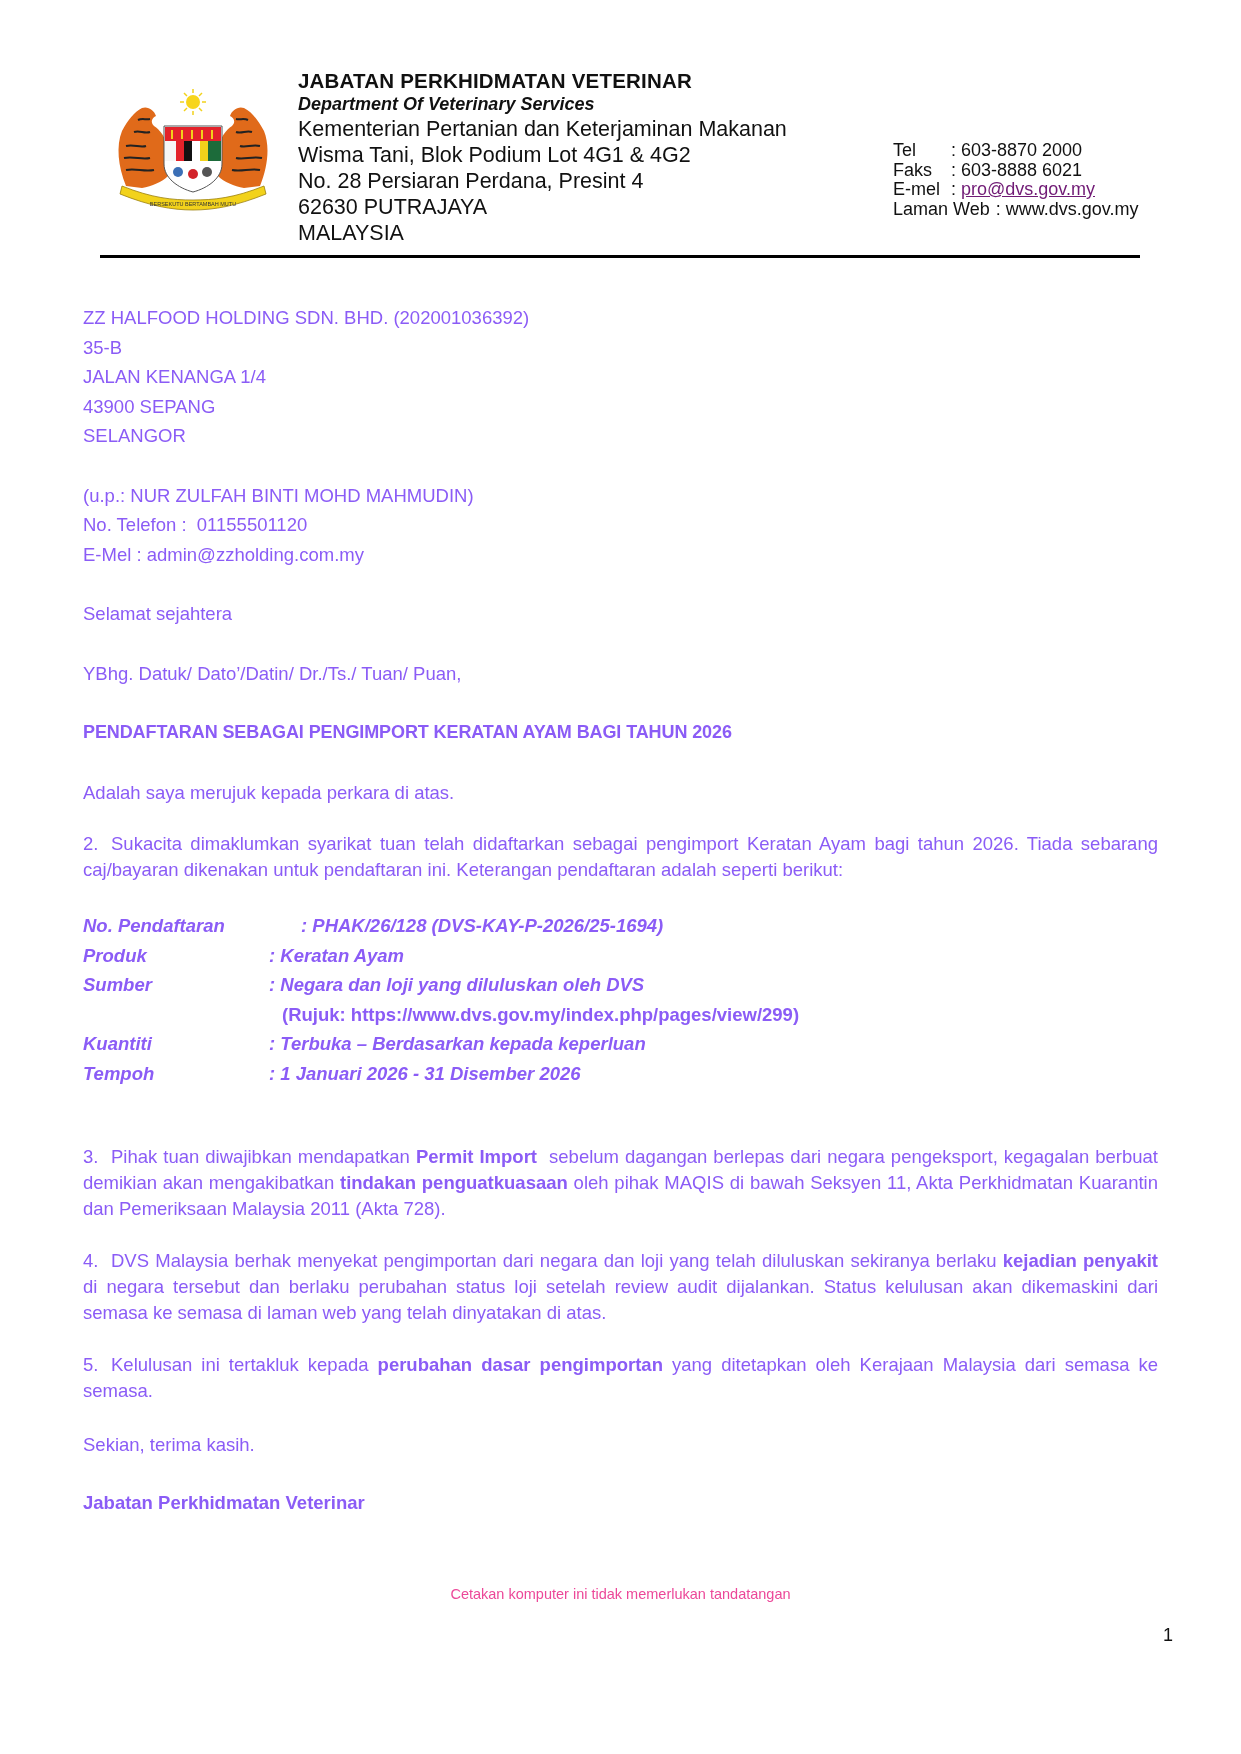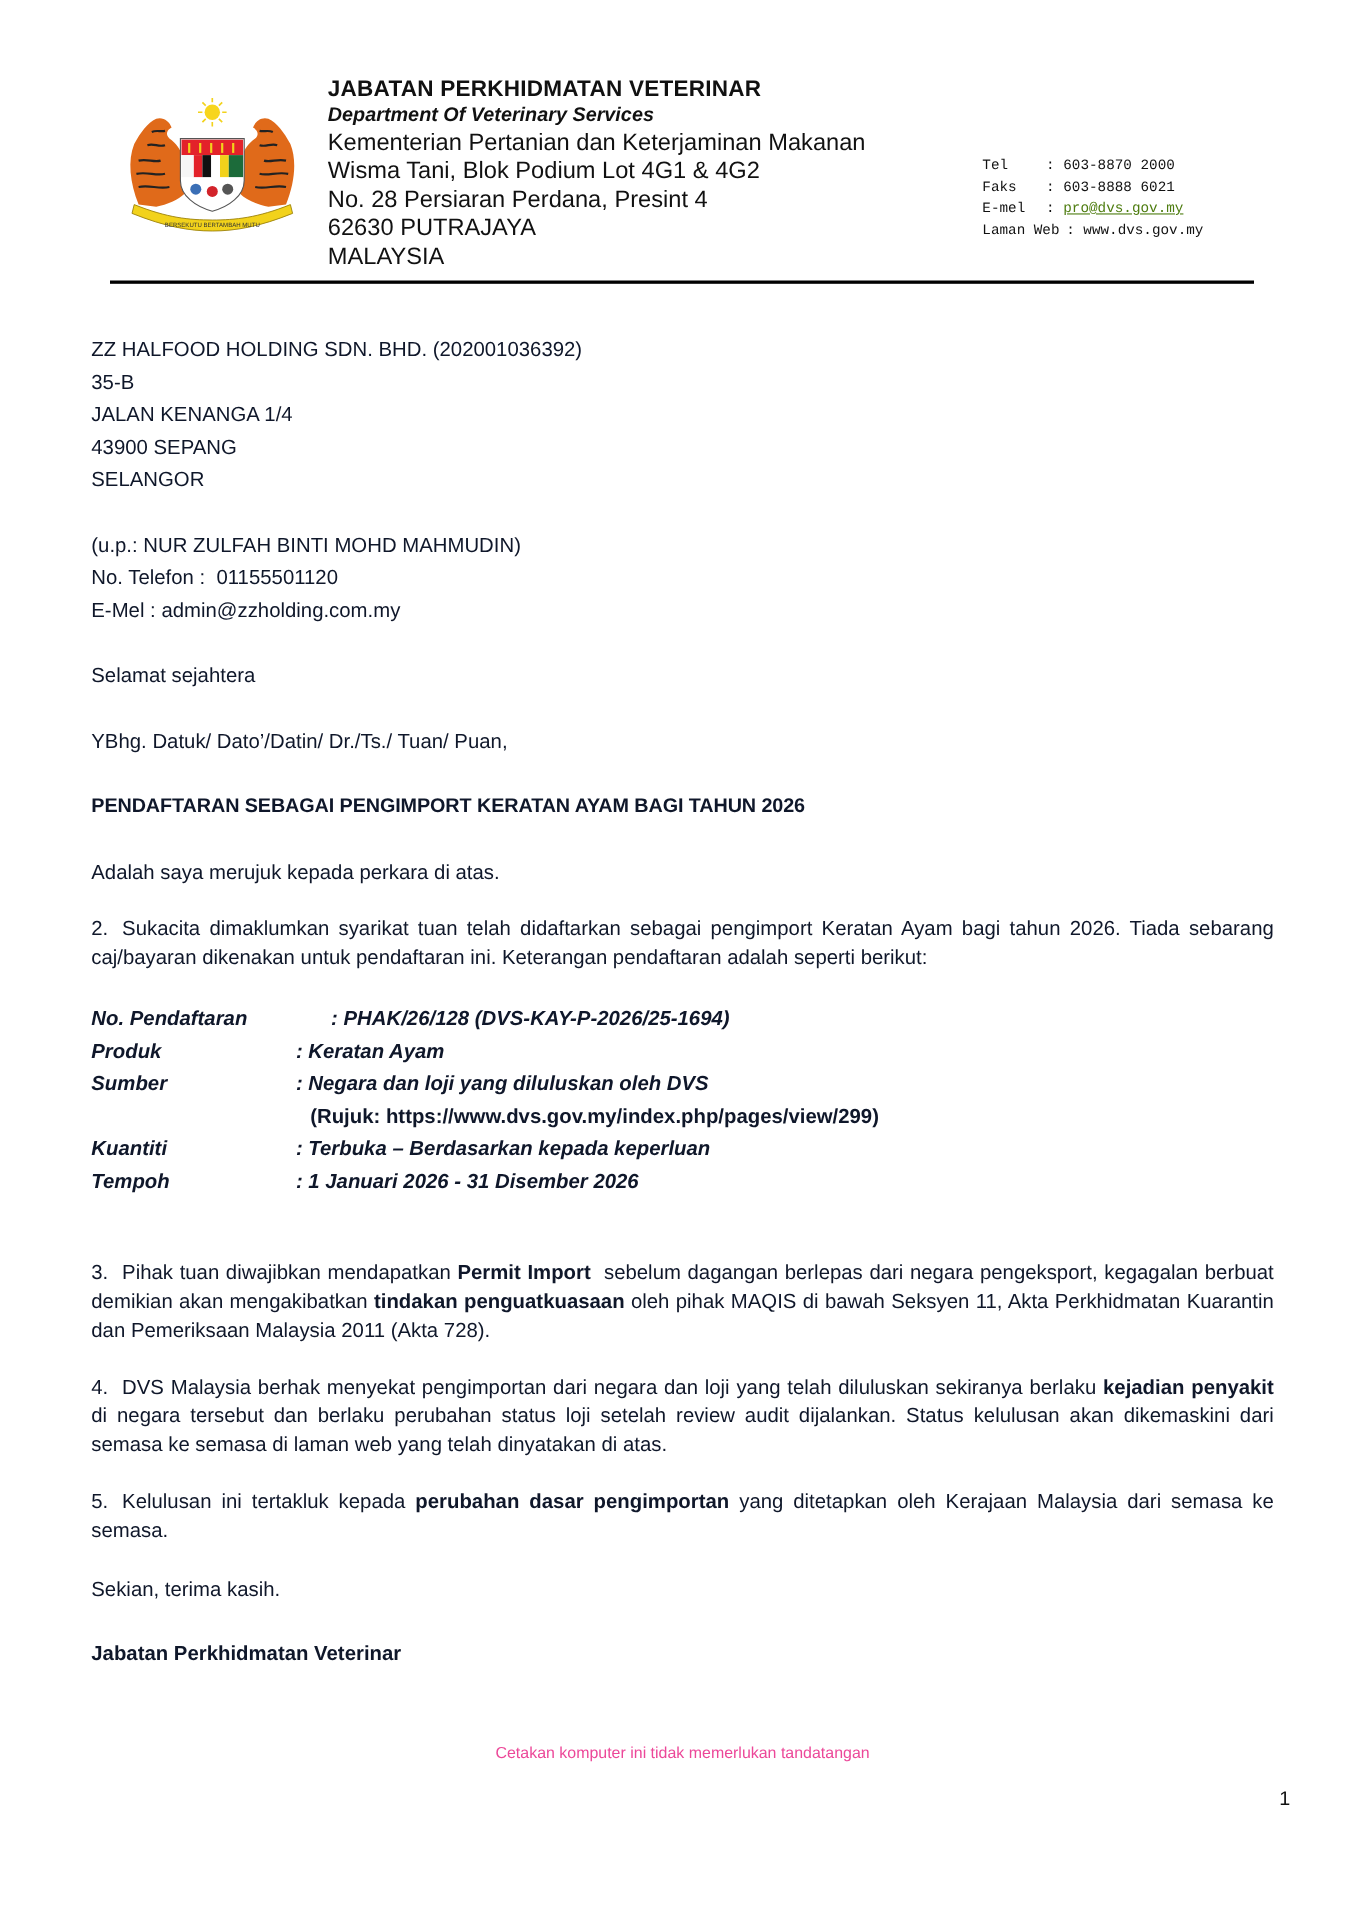--- a/index.html
+++ b/index.html
@@ -5,29 +5,29 @@
   html, body { margin: 0; padding: 0; background: #ffffff; }
   body { width: 1241px; height: 1754px; position: relative; overflow: hidden; color: #111; }
   .page { position: absolute; left: 0; top: 0; width: 1241px; height: 1754px; background: #fff; }
 
   
   .crest { position: absolute; left: 112px; top: 86px; width: 162px; height: 126px; }
   .lh { position: absolute; left: 298px; top: 68px; font-family: "Liberation Sans", sans-serif; color: #111; }
   .lh .org { font-weight: bold; font-size: 20.5px; letter-spacing: 0.2px; line-height: 25px; }
   .lh .org-en { font-weight: bold; font-style: italic; font-size: 18px; line-height: 23px; }
   .lh .line { font-size: 21.5px; line-height: 26px; }
-  .contact { position: absolute; left: 893px; top: 141px; font-family: Liberation Mono, monospace; font-size: 13px; line-height: 19.5px; color: #111; }
+  .contact { position: absolute; left: 893px; top: 141px; font-family: Liberation Sans, sans-serif; font-size: 18px; line-height: 19.5px; color: #111; }
   .contact .row { white-space: pre; }
   .contact .lbl { display: inline-block; width: 58px; }
   .contact .lbl.wide { width: auto; margin-right: 6px; text-align: center; }
-  .contact a { color: #4d7c0f; text-decoration: underline; }
+  .contact a { color: #701a75; text-decoration: underline; }
   .rule { position: absolute; left: 100px; top: 255px; width: 1040px; height: 3px; background: #000; }
 
   
-  .body { position: absolute; left: 83px; top: 303px; width: 1075px; font-family: "Liberation Sans", sans-serif; font-size: 18.5px; color: #0f172a; }
+  .body { position: absolute; left: 83px; top: 303px; width: 1075px; font-family: "Liberation Sans", sans-serif; font-size: 18.5px; color: #8b5cf6; }
   .addr div { line-height: 29.5px; }
   .addr .company { }
   .gap-sm { height: 30px; }
   .para { line-height: 29.5px; }
   .subject { font-weight: bold; font-size: 18px; letter-spacing: -0.1px; }
   .justify { text-align: justify; line-height: 26px; }
   .num { display: inline-block; width: 28px; }
   b, .bold { font-weight: bold; }
 
   .details { line-height: 29.5px; font-weight: bold; font-size: 18.5px; }

